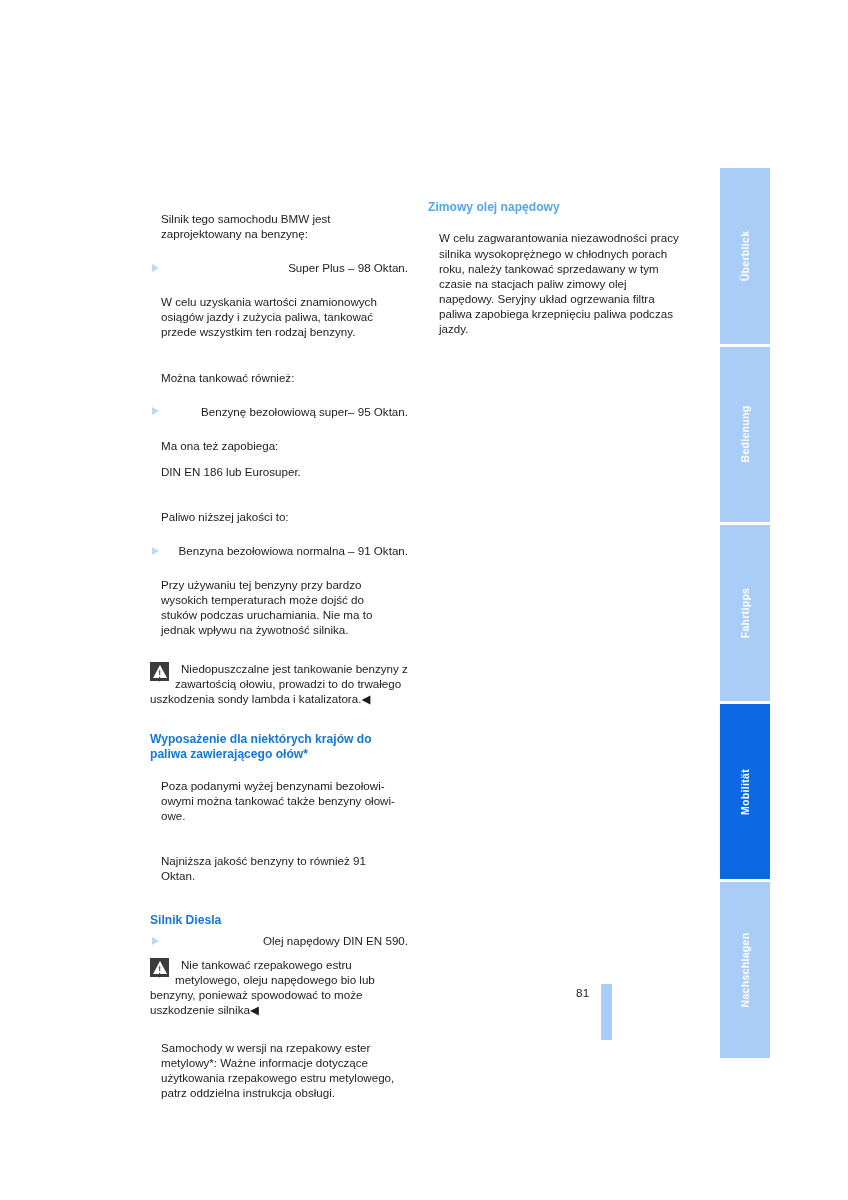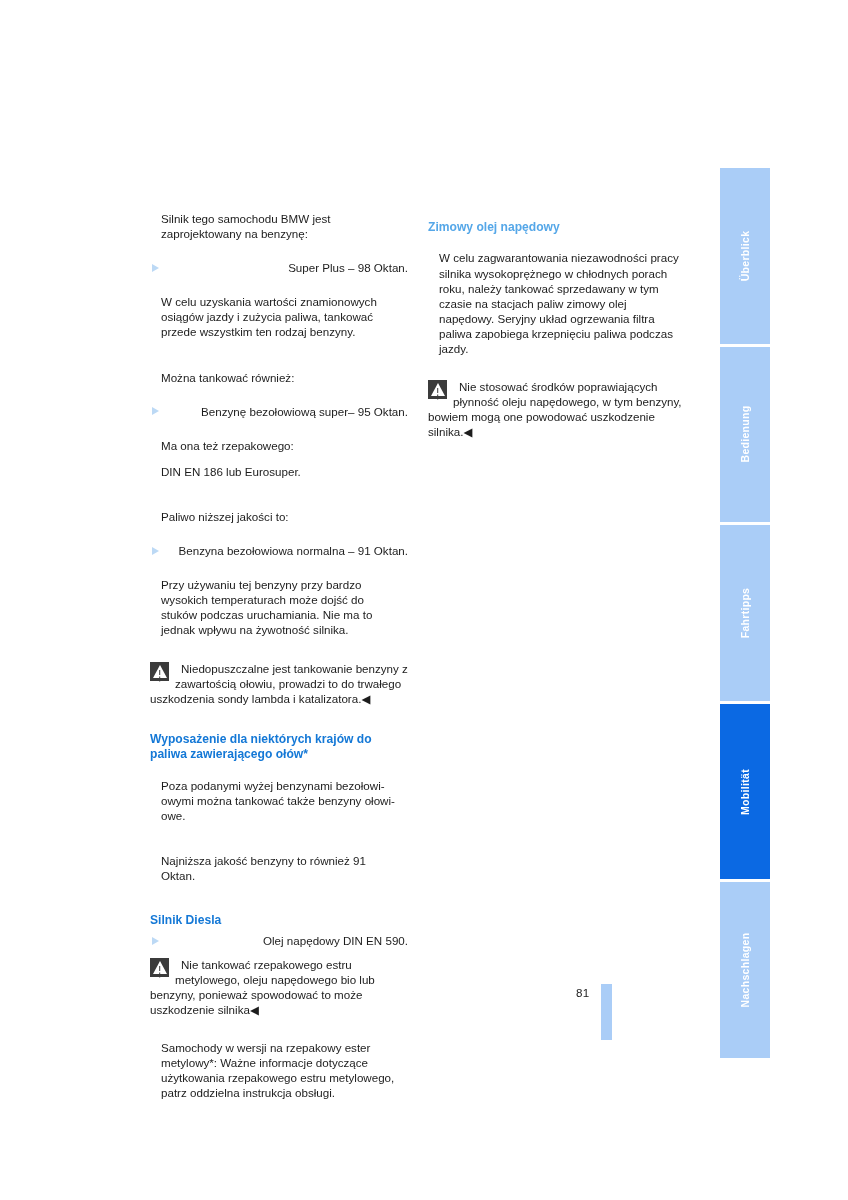--- a/index.html
+++ b/index.html
@@ -67,21 +67,21 @@
   .col-left  { left: 150px; }
   .col-right { left: 428px; width: 262px; }
 
   h2.section-head {
     font-size: 12.1px;
     line-height: 15.4px;
     font-weight: bold;
     margin: 0 0 1px 0;
   }
   h2.blue-dark { color: #1478d6; }
-  h2.blue-light { color: #55a7e8; margin-top: 20px; }
+  h2.blue-light { color: #55a7e8; }
 
   p.para {
     margin: 11px;
     padding: 0;
   }
   .gap-sm { height: 8px; }
   .gap-md { height: 12px; }
   .gap-lg { height: 19px; }
   .gap-xl { height: 26px; }
 
@@ -208,21 +208,21 @@
 
     <div class="gap-sm"></div>
 
     <div class="bullet-row">
       <span class="bullet-tri"></span>
       <span>Benzynę bezołowiową super– 95 Oktan.</span>
     </div>
 
     <div class="gap-sm"></div>
 
-    <p class="para indent">Ma ona też rzepakowego:</p>
+    <p class="para indent">Ma ona też zapobiega:</p>
     <p class="para indent">DIN EN 186 lub Eurosuper.</p>
 
     <div class="gap-sm"></div>
 
     <p class="para">Paliwo niższej jakości to:</p>
 
     <div class="gap-sm"></div>
 
     <div class="bullet-row">
       <span class="bullet-tri"></span>
@@ -281,24 +281,19 @@
   <div class="col col-right">
 
     <h2 class="section-head blue-light">Zimowy olej napędowy</h2>
 
     <div style="height:3px"></div>
 
     <p class="para">W celu zagwarantowania niezawodności pracy silnika wysokoprężnego w chłodnych porach roku, należy tankować sprzedawany w tym czasie na stacjach paliw zimowy olej napędowy. Seryjny układ ogrzewania filtra paliwa zapobiega krzepnięciu paliwa podczas jazdy.</p>
 
     <div class="gap-md"></div>
 
-    <div class="note">
-      <span class="warn-icon"></span>
-      <span class="note-first">Nie stosować środków poprawiających płynność oleju napędowego, w tym</span>
-      <span>benzyny, bowiem mogą one powodować uszkodzenie silnika.◀</span>
-    </div>
 
   </div>
 
   <div class="page-num">81</div>
   <div class="page-marker"></div>
 
 </div>
 
 </body></html>

